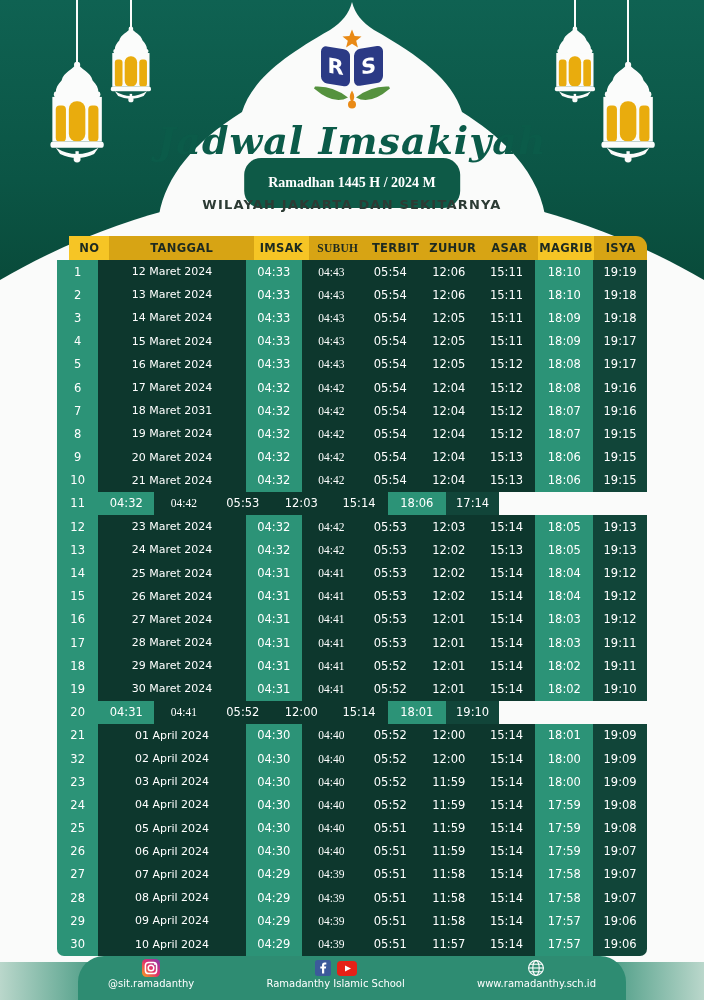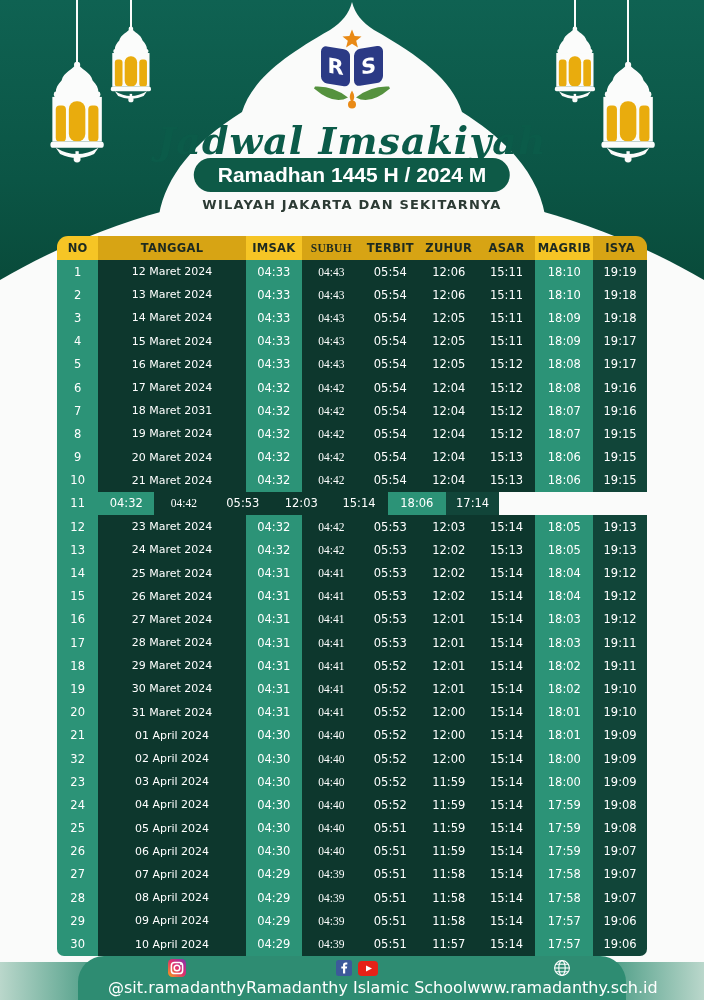--- a/index.html
+++ b/index.html
@@ -13,33 +13,33 @@
   
   .hdr{position:absolute;left:0;top:0;width:704px;z-index:3;text-align:center;}
   .logo{position:absolute;left:297px;top:28px;width:110px;height:86px;}
   .title{
     position:absolute;left:0;top:118px;width:704px;
     font-family:"DejaVu Serif","Liberation Serif",serif;
     font-weight:bold;font-style:italic;font-size:38px;color:#0B5B49;letter-spacing:1px;
   }
   .badge{
     position:absolute;left:50%;top:158px;transform:translateX(-50%);
-    background:#0E5A47;color:#fff;border-radius:17px;padding:5px 24px;
-    font-family:Liberation Sans, sans-serif;font-weight:bold;font-size:21px;white-space:nowrap;
+    background:#0E5A47;color:#fff;border-radius:17px;padding:17px 24px;
+    font-family:Liberation Serif, serif;font-weight:bold;font-size:14px;white-space:nowrap;
   }
   .subtitle{
     position:absolute;left:0;top:197px;width:704px;
     font-size:13px;font-weight:bold;letter-spacing:1.2px;color:#2C3B34;
   }
   
   .sched{
     position:absolute;left:57px;top:236px;width:590px;z-index:4;
     border-radius:11px 11px 7px 7px;overflow:hidden;
   }
-  .thead{display:flex;height:24px;}
+  .thead{display:flex;height:24px;margin-left:12px;}
   .thead .cell{
     display:flex;align-items:center;justify-content:center;
     font-size:11.5px;font-weight:bold;color:#1D2A20;letter-spacing:.3px;
   }
   .thead .bright{background:#F6C525;}
   .thead .goldd{background:#D7A414;}
   .trow{display:flex;height:23.2px;}
   .cell{display:flex;align-items:center;justify-content:center;}
   .c0{width:7%;}.c1{width:25%;}.c2{width:9.5%;}.c3{width:10%;font-family:Liberation Serif, serif;}.c4{width:10%;}
   .c5{width:9.8%;}.c6{width:9.8%;}.c7{width:9.8%;}.c8{width:9.1%;}
@@ -54,21 +54,21 @@
     background:linear-gradient(90deg,#BAD7CB 0%,#2F8D73 17%,#2F8D73 83%,#BAD7CB 100%);
   }
   .footer-pill{
     position:absolute;left:78px;top:956px;width:548px;height:44px;z-index:5;
     background:#2E8C72;border-radius:26px 26px 0 0;
     display:flex;justify-content:space-between;align-items:flex-start;
     padding:3px 30px 0 30px;box-sizing:border-box;
   }
   .footer-item{display:flex;flex-direction:column;align-items:center;gap:1px;}
   .icon-row{display:flex;gap:6px;align-items:center;height:18px;}
-  .footer-label{color:#fff;font-size:16px;white-space:nowrap;}
+  .footer-label{color:#fff;font-size:10px;white-space:nowrap;}
 </style>
 </head>
 <body>
 
 <div class="page">
 
   <svg class="bg-shapes" width="704" height="1000" viewBox="0 0 704 1000">
     <defs>
       <g id="lantern">
         <circle cx="30" cy="4" r="3.2" fill="#FBFCFB"></circle>
@@ -345,21 +345,20 @@
           <div class="cell c2 teal">04:31</div>
           <div class="cell c3 dark">04:41</div>
           <div class="cell c4 dark">05:52</div>
           <div class="cell c5 dark">12:01</div>
           <div class="cell c6 dark">15:14</div>
           <div class="cell c7 teal">18:02</div>
           <div class="cell c8 dark">19:10</div>
         </div>
         <div class="trow">
           <div class="cell c0 teal">20</div>
-          <div class="cell c1 dark">31 Maret 2024</div>
           <div class="cell c2 teal">04:31</div>
           <div class="cell c3 dark">04:41</div>
           <div class="cell c4 dark">05:52</div>
           <div class="cell c5 dark">12:00</div>
           <div class="cell c6 dark">15:14</div>
           <div class="cell c7 teal">18:01</div>
           <div class="cell c8 dark">19:10</div>
         </div>
         <div class="trow">
           <div class="cell c0 teal">21</div>

